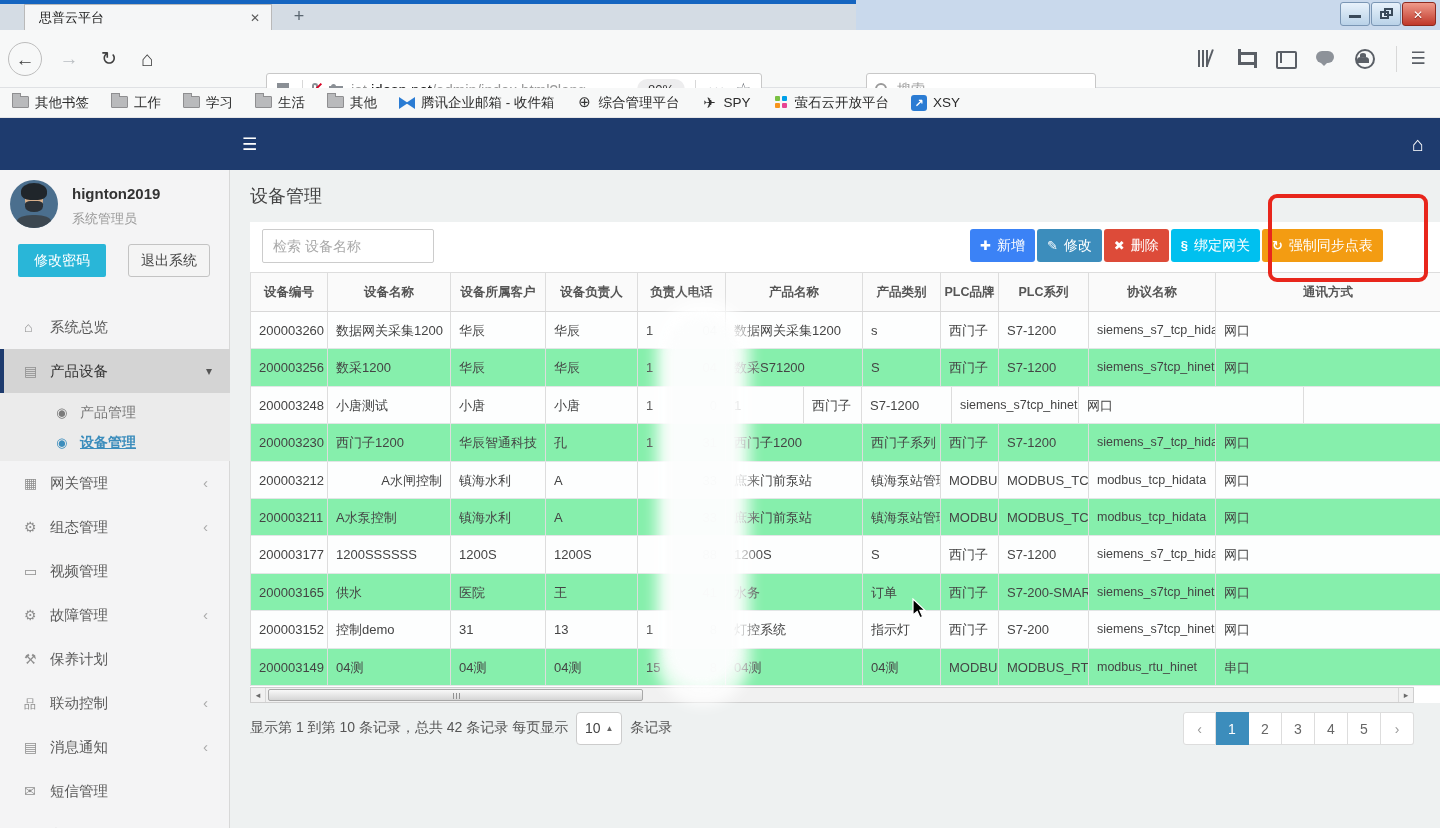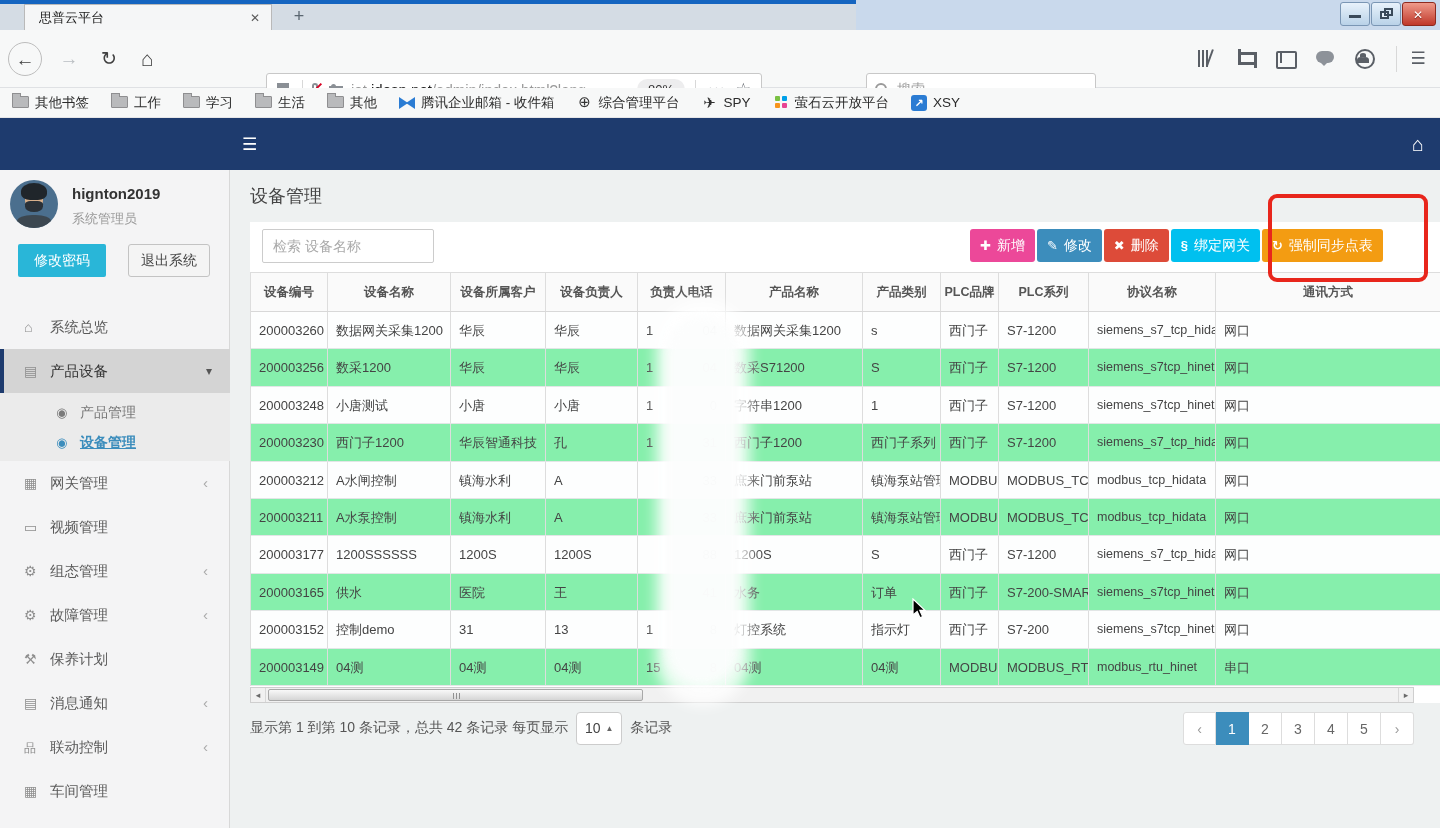--- a/index.html
+++ b/index.html
@@ -308,36 +308,37 @@
     <div id="btn-chpwd" data-name="change-password-button">修改密码</div>
     <div id="btn-logout" data-name="logout-button">退出系统</div>
     <div id="menu" data-name="sidebar-menu">
         <div class="mitem" data-name="sidebar-item-系统总览"><span class="icon" data-name="home-icon"></span><span class="label" data-name="sidebar-item-label">系统总览</span></div>
         <div class="mitem active-parent" data-name="sidebar-item-产品设备"><span class="icon" data-name="book-icon"></span><span class="label" data-name="sidebar-item-label">产品设备</span><span class="chev-d" data-name="chevron-down-icon"></span></div>
         <div class="submenu" data-name="sidebar-submenu">
           <div class="sitem" data-name="sidebar-subitem-产品管理"><span class="icon" data-name="dot-circle-icon"></span><span class="label" data-name="sidebar-subitem-label">产品管理</span></div>
           <div class="sitem active" data-name="sidebar-subitem-设备管理"><span class="icon" data-name="dot-circle-icon"></span><span class="label" data-name="sidebar-subitem-label">设备管理</span></div>
         </div>
         <div class="mitem" data-name="sidebar-item-网关管理"><span class="icon" data-name="gateway-icon"></span><span class="label" data-name="sidebar-item-label">网关管理</span><span class="chev-l" data-name="chevron-left-icon"></span></div>
+        <div class="mitem" data-name="sidebar-item-组态管理"><span class="icon" data-name="gears-icon"></span><span class="label" data-name="sidebar-item-label">组态管理</span><span class="chev-l" data-name="chevron-left-icon"></span></div>
         <div class="mitem" data-name="sidebar-item-视频管理"><span class="icon" data-name="monitor-icon"></span><span class="label" data-name="sidebar-item-label">视频管理</span></div>
-        <div class="mitem" data-name="sidebar-item-组态管理"><span class="icon" data-name="gears-icon"></span><span class="label" data-name="sidebar-item-label">组态管理</span><span class="chev-l" data-name="chevron-left-icon"></span></div>
         <div class="mitem" data-name="sidebar-item-故障管理"><span class="icon" data-name="gears-icon"></span><span class="label" data-name="sidebar-item-label">故障管理</span><span class="chev-l" data-name="chevron-left-icon"></span></div>
         <div class="mitem" data-name="sidebar-item-保养计划"><span class="icon" data-name="wrench-icon"></span><span class="label" data-name="sidebar-item-label">保养计划</span></div>
+        <div class="mitem" data-name="sidebar-item-联动控制"><span class="icon" data-name="sitemap-icon"></span><span class="label" data-name="sidebar-item-label">联动控制</span><span class="chev-l" data-name="chevron-left-icon"></span></div>
         <div class="mitem" data-name="sidebar-item-消息通知"><span class="icon" data-name="book-icon"></span><span class="label" data-name="sidebar-item-label">消息通知</span><span class="chev-l" data-name="chevron-left-icon"></span></div>
-        <div class="mitem" data-name="sidebar-item-联动控制"><span class="icon" data-name="sitemap-icon"></span><span class="label" data-name="sidebar-item-label">联动控制</span><span class="chev-l" data-name="chevron-left-icon"></span></div>
+        <div class="mitem" data-name="sidebar-item-短信管理"><span class="icon" data-name="envelope-icon"></span><span class="label" data-name="sidebar-item-label">短信管理</span></div>
         <div class="mitem" data-name="sidebar-item-车间管理"><span class="icon" data-name="gateway-icon"></span><span class="label" data-name="sidebar-item-label">车间管理</span></div>
       </div>
   </div>
 
   <div id="content" data-name="main-content">
     <div id="page-title" data-name="page-title">设备管理</div>
     <div id="panel" data-name="content-panel"></div>
     <input id="dev-search" data-name="device-search-input" placeholder="检索 设备名称" style="">
     <div id="toolbar" data-name="table-toolbar">
-        <button class="tbtn" data-name="toolbar-button-新增" style="background: #ec4899;">
+        <button class="tbtn" data-name="toolbar-button-新增" style="background: #3b82f6;">
           <span class="icon" data-name="plus-icon"></span>
           <span data-name="toolbar-button-label">新增</span>
         </button>
         <button class="tbtn" data-name="toolbar-button-修改" style="background: rgb(60, 141, 188);">
           <span class="icon" data-name="pencil-icon"></span>
           <span data-name="toolbar-button-label">修改</span>
         </button>
         <button class="tbtn" data-name="toolbar-button-删除" style="background: rgb(221, 75, 57);">
           <span class="icon" data-name="cross-icon"></span>
           <span data-name="toolbar-button-label">删除</span>
@@ -399,21 +400,20 @@
         </div>
         <div class="trow odd" data-name="table-row">
           <div class="tcell" data-name="cell-设备编号" style="width: 77px;">200003248</div>
           <div class="tcell" data-name="cell-设备名称" style="width: 123px;">小唐测试</div>
           <div class="tcell" data-name="cell-设备所属客户" style="width: 95px;">小唐</div>
           <div class="tcell" data-name="cell-设备负责人" style="width: 92px;">小唐</div>
           <div class="tcell phone" data-name="cell-负责人电话" style="width: 88px;">
             <span data-name="phone-fragment-start">1</span>
             <span data-name="phone-fragment-end">0</span>
           </div>
-          <div class="tcell" data-name="cell-产品名称" style="width: 137px;">字符串1200</div>
           <div class="tcell" data-name="cell-产品类别" style="width: 78px;">1</div>
           <div class="tcell" data-name="cell-PLC品牌" style="width: 58px;">西门子</div>
           <div class="tcell" data-name="cell-PLC系列" style="width: 90px;">S7-1200</div>
           <div class="tcell proto" data-name="cell-协议名称" style="width: 127px;">siemens_s7tcp_hinet</div>
           <div class="tcell" data-name="cell-通讯方式" style="width: 225px;">网口</div>
         </div>
         <div class="trow even" data-name="table-row">
           <div class="tcell" data-name="cell-设备编号" style="width: 77px;">200003230</div>
           <div class="tcell" data-name="cell-设备名称" style="width: 123px;">西门子1200</div>
           <div class="tcell" data-name="cell-设备所属客户" style="width: 95px;">华辰智通科技</div>
@@ -424,21 +424,21 @@
           </div>
           <div class="tcell" data-name="cell-产品名称" style="width: 137px;">西门子1200</div>
           <div class="tcell" data-name="cell-产品类别" style="width: 78px;">西门子系列</div>
           <div class="tcell" data-name="cell-PLC品牌" style="width: 58px;">西门子</div>
           <div class="tcell" data-name="cell-PLC系列" style="width: 90px;">S7-1200</div>
           <div class="tcell proto" data-name="cell-协议名称" style="width: 127px;">siemens_s7_tcp_hidata</div>
           <div class="tcell" data-name="cell-通讯方式" style="width: 225px;">网口</div>
         </div>
         <div class="trow odd" data-name="table-row">
           <div class="tcell" data-name="cell-设备编号" style="width: 77px;">200003212</div>
-          <div class="tcell" data-name="cell-设备名称" style="width: 123px;">A水闸控制</div>
+          <div class="tcell" data-name="cell-设备名称" style="width: 123px; text-align: right;">A水闸控制</div>
           <div class="tcell" data-name="cell-设备所属客户" style="width: 95px;">镇海水利</div>
           <div class="tcell" data-name="cell-设备负责人" style="width: 92px;">A</div>
           <div class="tcell phone" data-name="cell-负责人电话" style="width: 88px;">
             <span data-name="phone-fragment-start"></span>
             <span data-name="phone-fragment-end">33</span>
           </div>
           <div class="tcell" data-name="cell-产品名称" style="width: 137px;">庶来门前泵站</div>
           <div class="tcell" data-name="cell-产品类别" style="width: 78px;">镇海泵站管理</div>
           <div class="tcell" data-name="cell-PLC品牌" style="width: 58px;">MODBUS</div>
           <div class="tcell" data-name="cell-PLC系列" style="width: 90px;">MODBUS_TCP</div>

